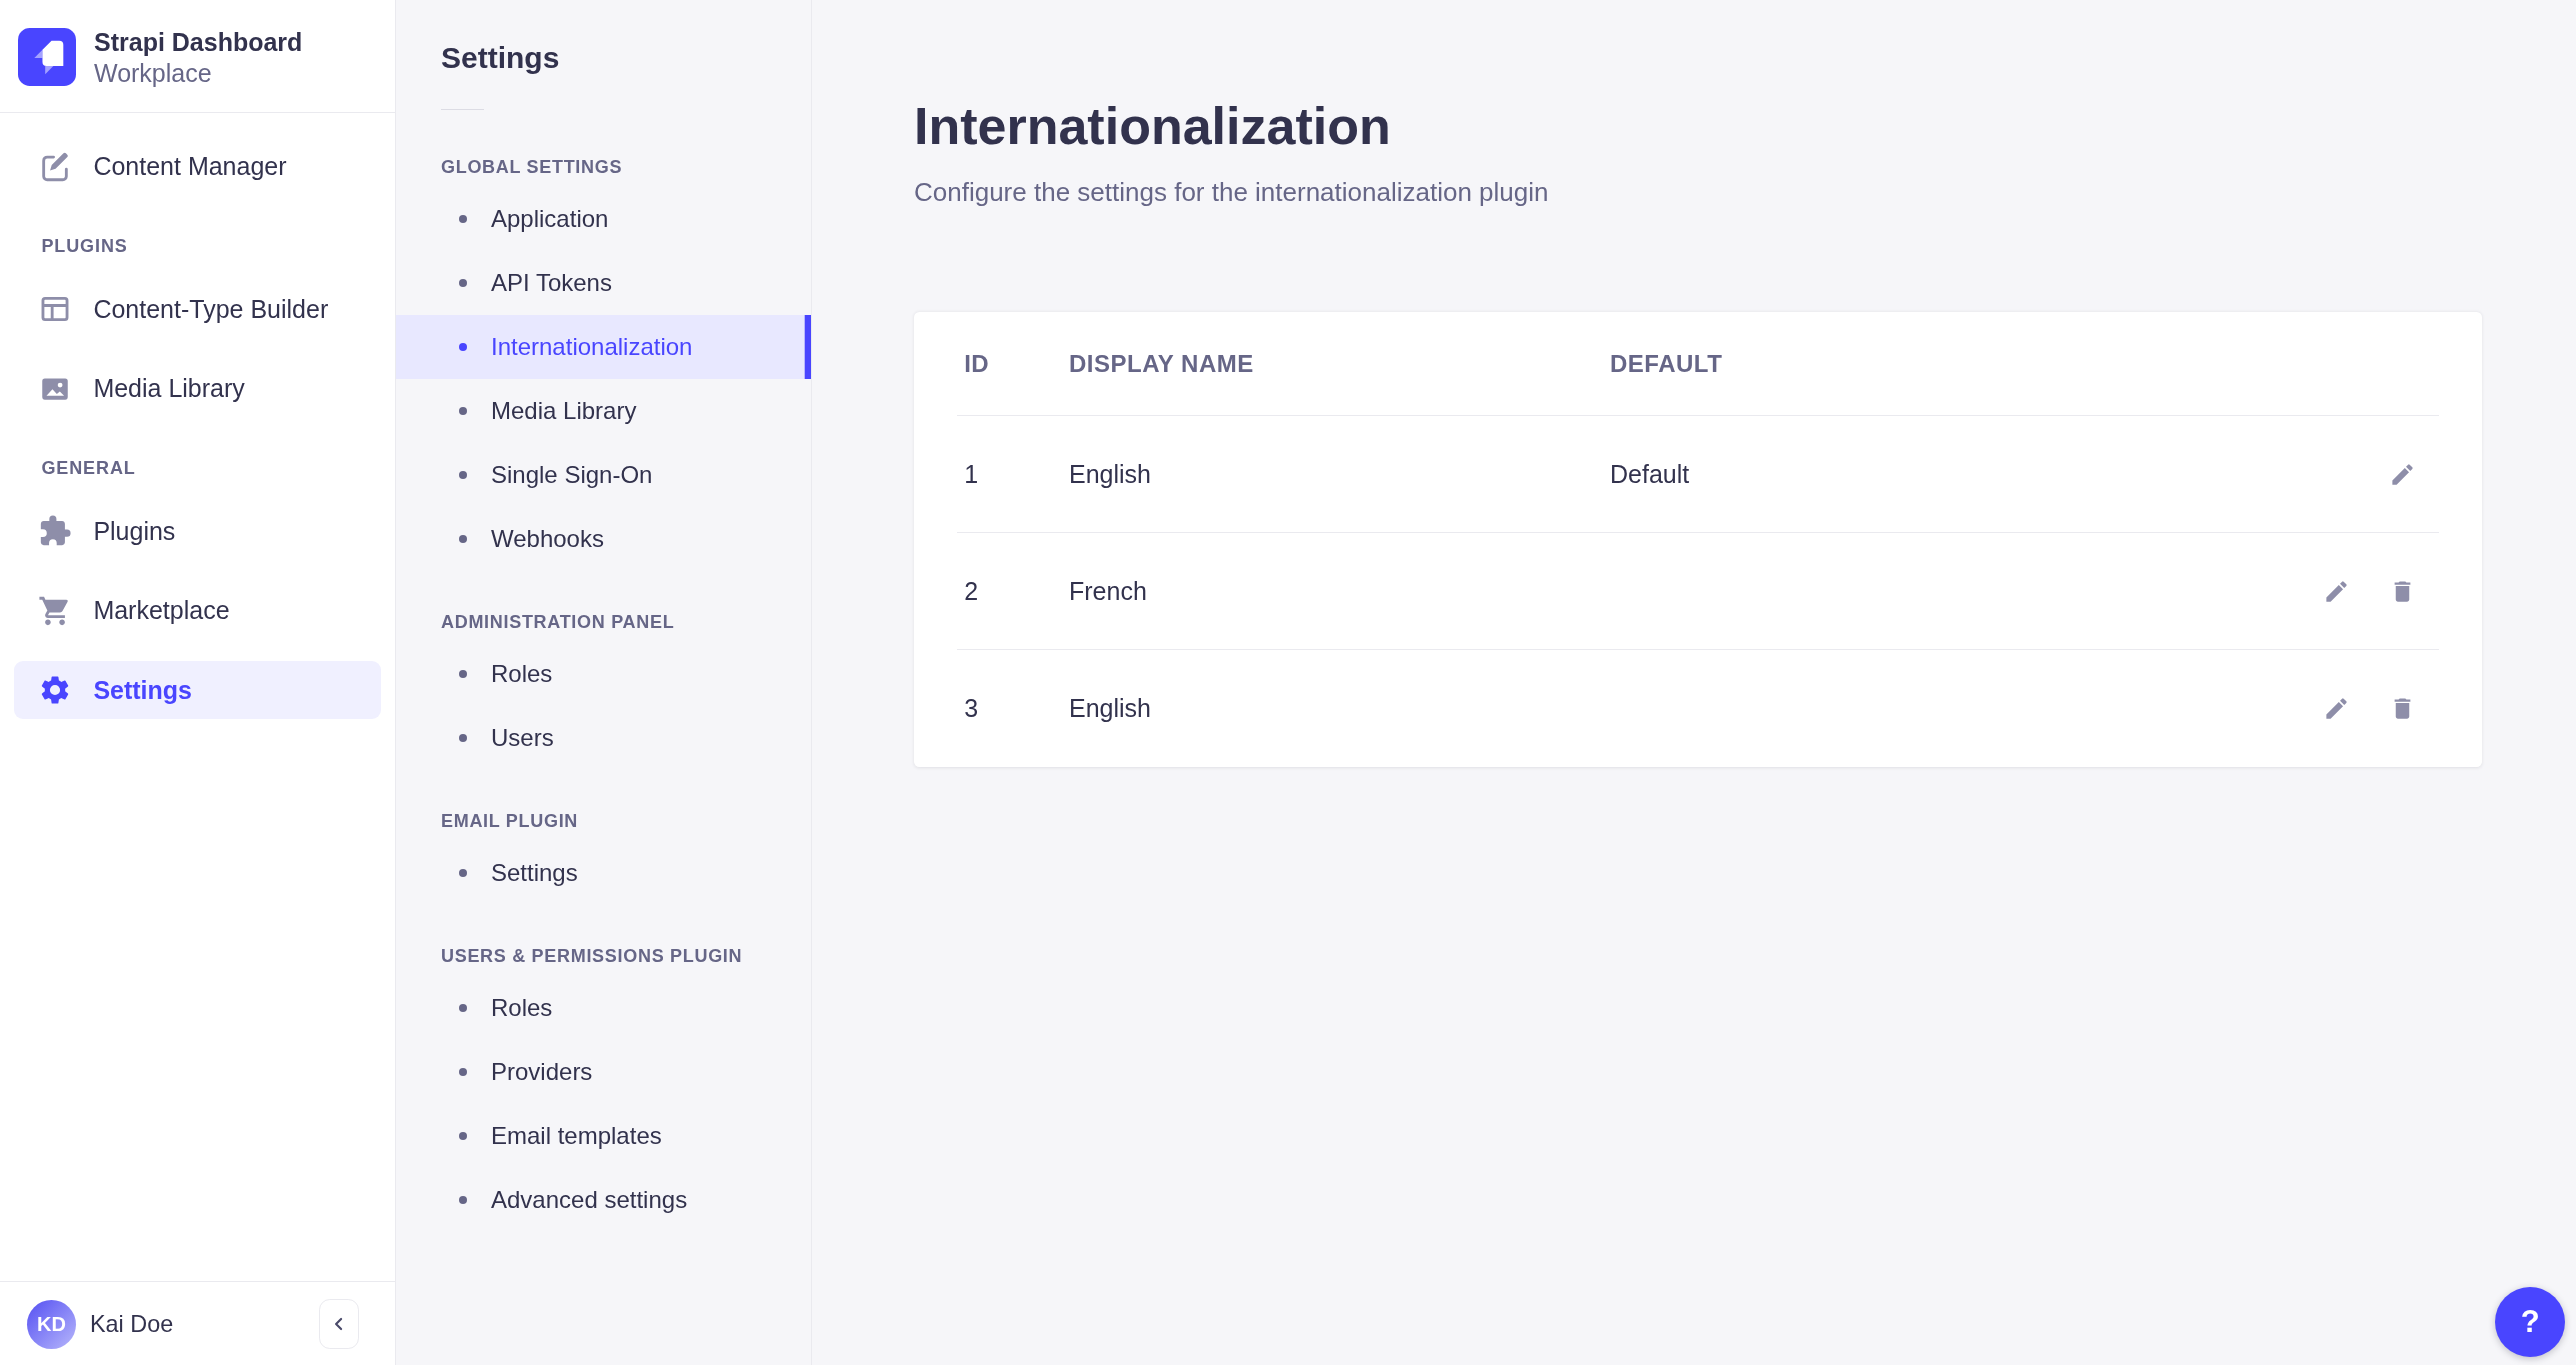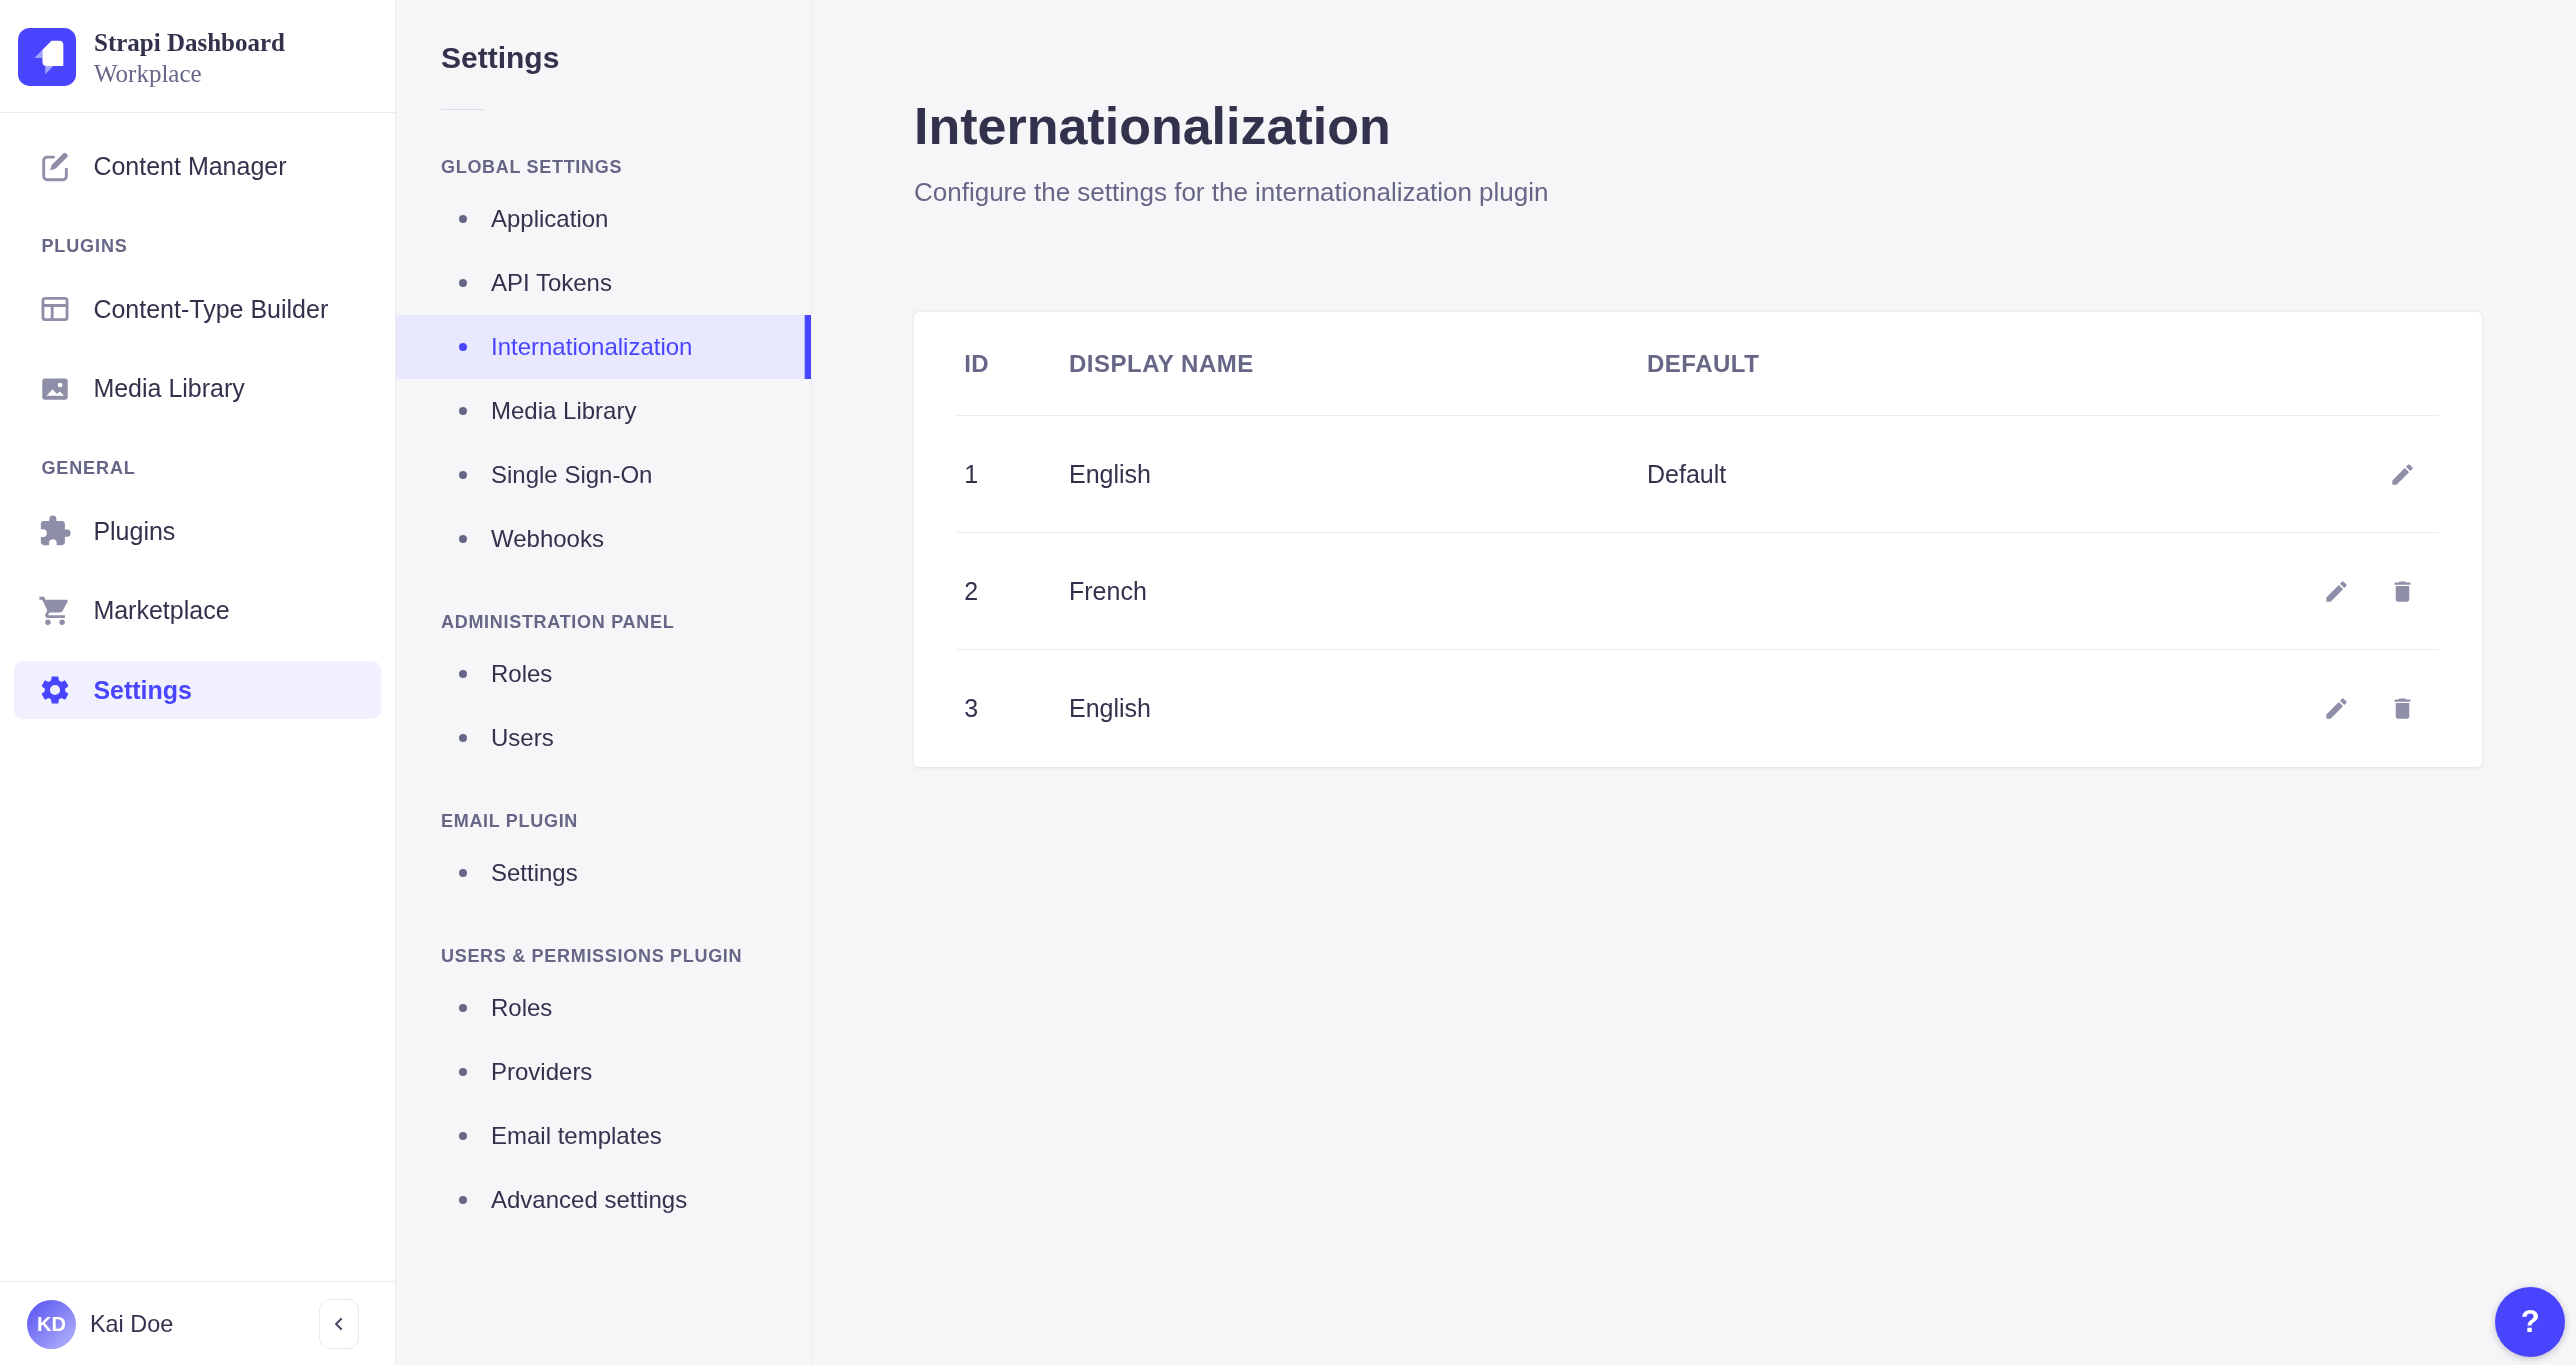--- a/index.html
+++ b/index.html
@@ -11,21 +11,21 @@
     overflow:hidden;
     color:#32324d;
   }
   svg { display:block; }
 
   
   .sidebar {
     position:absolute; left:0; top:0; width:396px; height:1366px;
     background:#ffffff; border-right:0.9px solid #eaeaef;
   }
-  .logo-row { display:flex; align-items:center; gap:18px; padding:27px 18px 25px 18px;font-family:Liberation Serif, serif; }
+  .logo-row { display:flex; align-items:center; gap:18px; padding:27px 18px 25px 18px; }
   .logo-mark { width:58px; height:58px; flex:0 0 auto; }
   .logo-text .app-title { font-size:25px; font-weight:700; color:#32324d; line-height:31px; }
   .logo-text .app-sub { font-size:25px; color:#666687; line-height:27px; margin-top:1.8px; }
   .sidebar-divider { border-top:0.9px solid #eaeaef; }
 
   .nav { padding:25px 14.4px 0 14.4px; }
   .nav-item {
     height:58px; display:flex; align-items:center; gap:21.6px;
     padding:0 23.4px; border-radius:9px; margin-bottom:21.6px; cursor:pointer;
   }
@@ -106,21 +106,21 @@
     margin:0 43px; height:104px; display:flex; align-items:center;
     border-bottom:0.9px solid #eaeaef;
   }
   .t-row {
     margin:0 43px; height:117px; display:flex; align-items:center;
     border-bottom:0.9px solid #eaeaef;
   }
   .t-row.last { border-bottom:none; }
   .col-id { width:112px; padding-left:7.2px; flex:0 0 auto; }
   .col-name { width:541px; flex:0 0 auto; }
-  .col-default { flex:1 1 auto;margin-left:37px; }
+  .col-default { flex:1 1 auto; }
   .th { font-size:24px; font-weight:700; letter-spacing:0.5px; color:#666687; }
   .td { font-size:25px; color:#32324d; }
   .actions { display:flex; gap:25px; justify-content:flex-end; margin-right:16px; flex:0 0 auto; }
   .icon-btn {
     width:41px; height:41px; border:none; background:transparent; border-radius:5.4px;
     display:flex; align-items:center; justify-content:center; cursor:pointer;
   }
 
   .help-btn {
     position:absolute; right:10.8px; bottom:9px; width:70px; height:70px;

